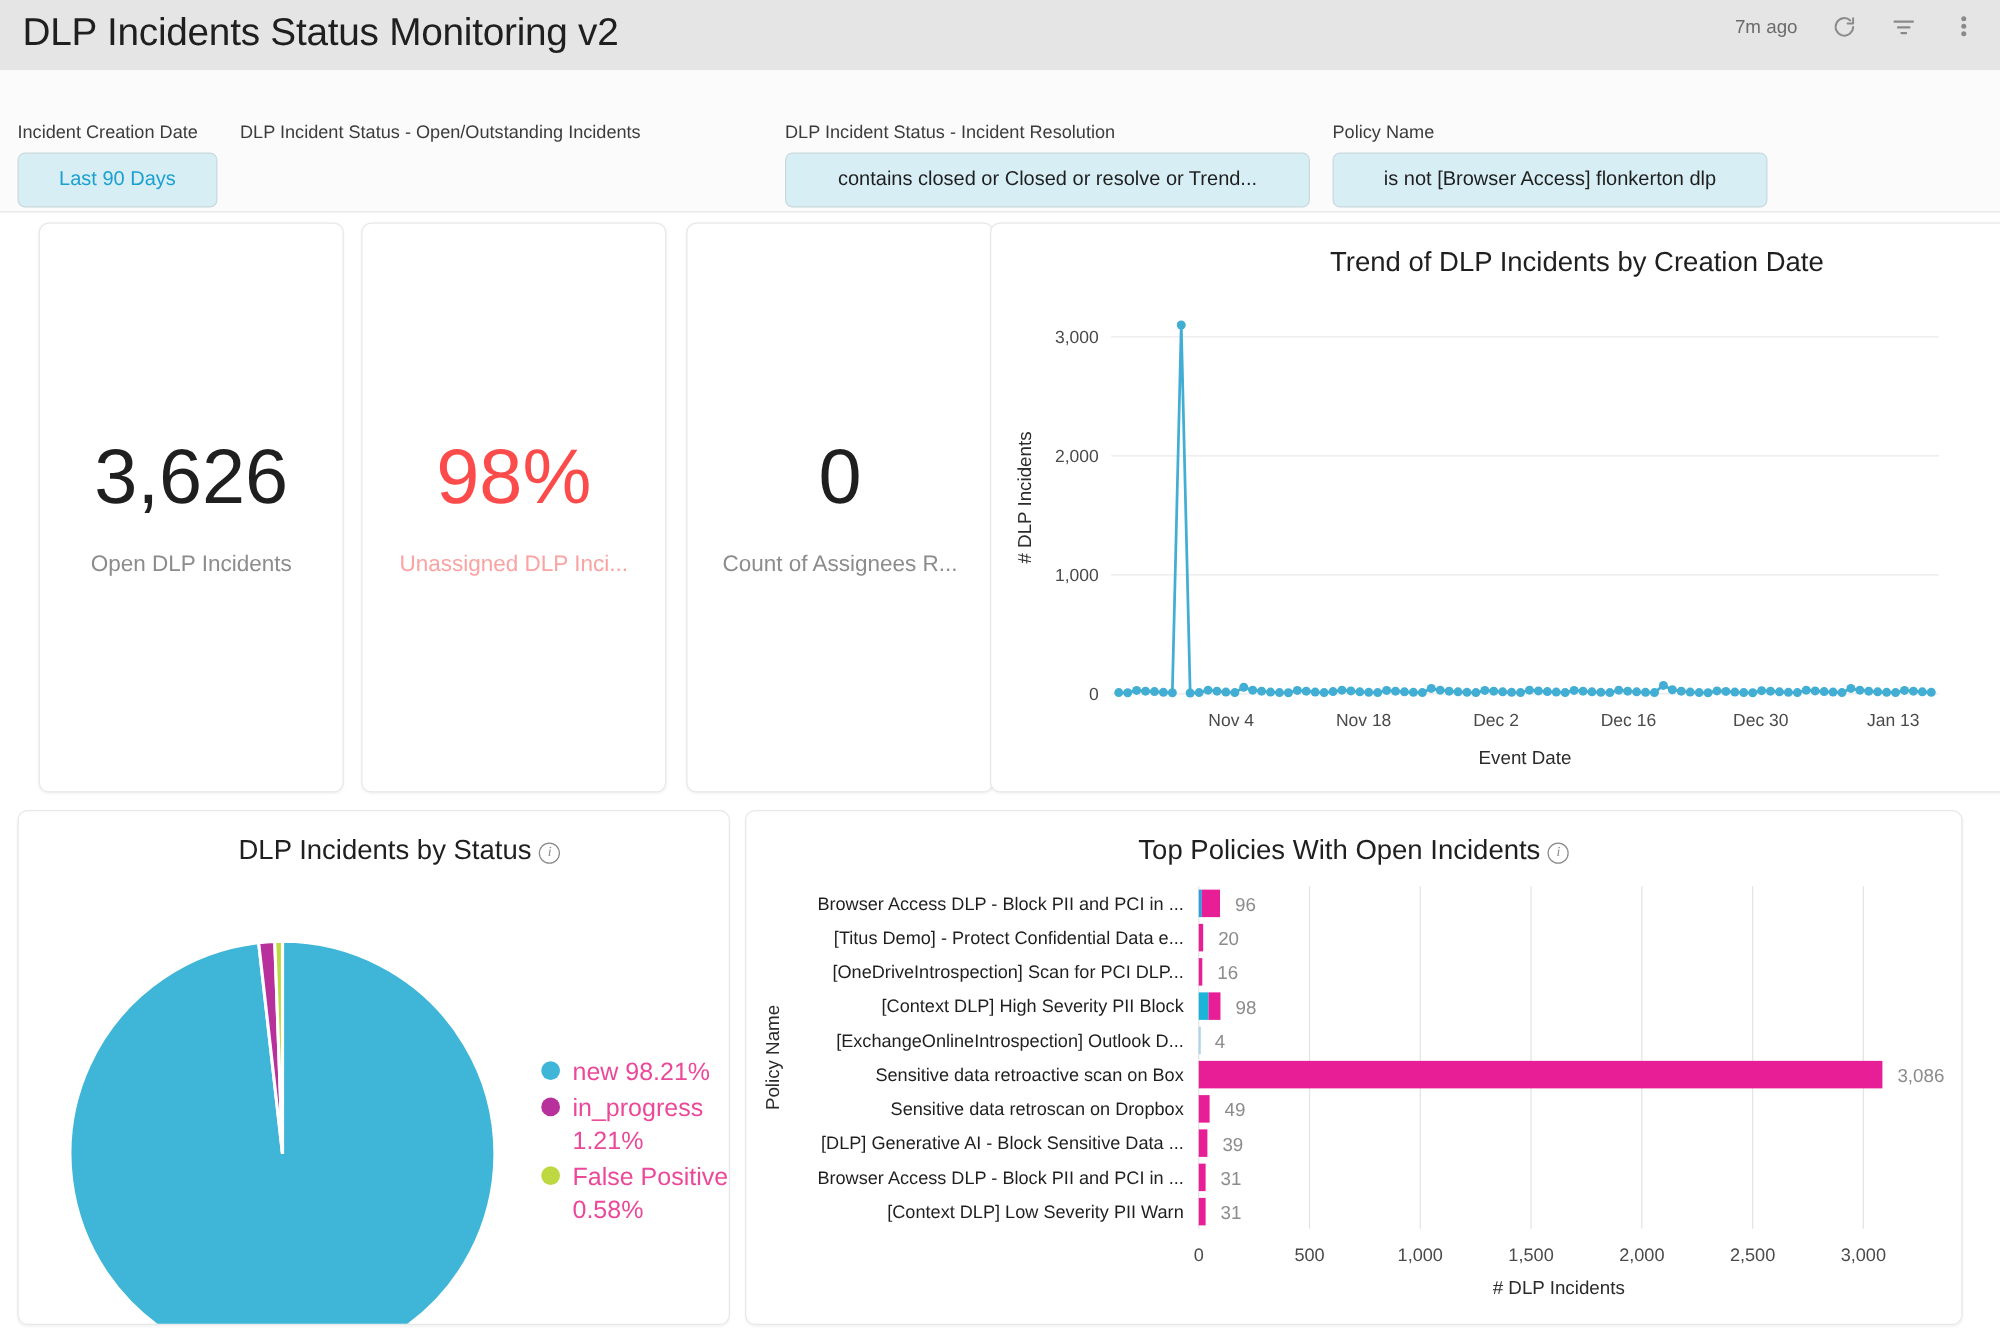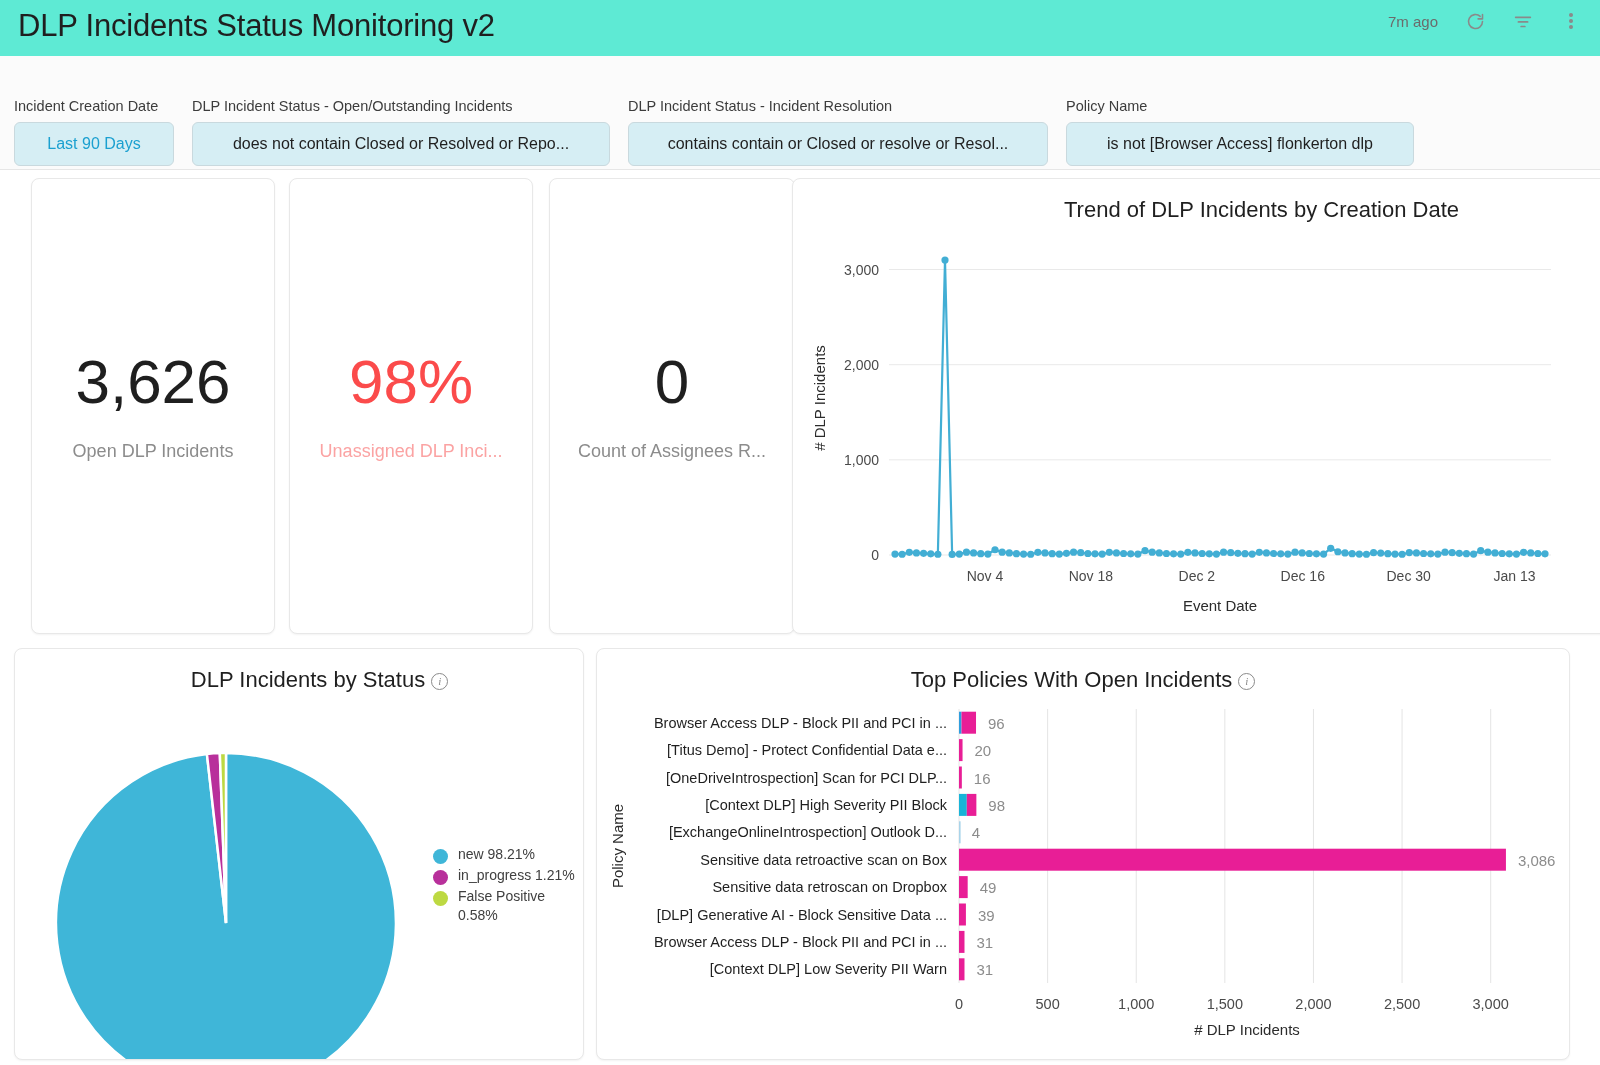--- a/index.html
+++ b/index.html
@@ -7,21 +7,21 @@
     width: 1600px; height: 1065px;
     font-family: "Liberation Sans", sans-serif;
     background: #ffffff;
     overflow: hidden;
     color: #1f1f1f;
   }
 
   
   .header {
     position: absolute; left: 0; top: 0; width: 1600px; height: 56px;
-    background: #5eead4;
+    background: #e5e5e5;
     display: flex; align-items: center;
   }
   .dash-title {
     position: absolute; left: 18px; top: 8px;
     font-size: 31px; font-weight: 400; color: #1f1f1f;
     letter-spacing: -0.2px;
   }
   .header-right {
     position: absolute; right: 18px; top: 10px;
     display: flex; align-items: center; gap: 26px;
@@ -91,21 +91,21 @@
   .trend-plot { position: absolute; left: 0; top: 46px; width: 778px; height: 410px; }
   .axis-txt { font-size: 14px; fill: #4a4a4a; font-family: "Liberation Sans", sans-serif; }
   .axis-title { font-size: 15px; fill: #2b2b2b; font-family: "Liberation Sans", sans-serif; }
 
   
   #pie-card { left: 14px; top: 648px; width: 570px; height: 412px; overflow: hidden; padding-left: 41px; }
   .pie-wrap { position: absolute; left: 0; top: 60px; width: 570px; height: 352px; }
   .legend { position: absolute; left: 418px; top: 196px; width: 150px; }
   .legend-row { display: flex; align-items: flex-start; margin-bottom: 2px; }
   .legend-dot { width: 15px; height: 15px; border-radius: 50%; margin-right: 10px; flex: none; margin-top: 4px; }
-  .legend-txt { font-size: 14px; color: #404040; line-height: 1.33; }
+  .legend-txt { font-size: 20px; color: #ec4899; line-height: 1.33; }
 
   
   #bar-card { left: 596px; top: 648px; width: 974px; height: 412px; overflow: hidden; }
   .bar-plot { position: absolute; left: 0; top: 52px; width: 974px; height: 360px; }
   .bar-cat { font-size: 14.5px; fill: #1f1f1f; font-family: "Liberation Sans", sans-serif; text-anchor: end; }
   .bar-val { font-size: 15px; fill: #8c8c8c; font-family: "Liberation Sans", sans-serif; }
   .tick-txt { font-size: 14.5px; fill: #4a4a4a; font-family: "Liberation Sans", sans-serif; text-anchor: middle; }
   .yaxis-rot { font-size: 15px; fill: #2b2b2b; font-family: "Liberation Sans", sans-serif; }
 </style>
 </head>
@@ -138,25 +138,24 @@
   </div>
 </div>
 
 <div class="filterbar">
   <div class="filter" id="f-date">
     <div class="filter-label">Incident Creation Date</div>
     <div class="filter-pill accent">Last 90 Days</div>
   </div>
   <div class="filter" id="f-open">
     <div class="filter-label">DLP Incident Status - Open/Outstanding Incidents</div>
-    <div class="filter-pill">does not contain Closed or Resolved or Repo...</div>
   </div>
   <div class="filter" id="f-res">
     <div class="filter-label">DLP Incident Status - Incident Resolution</div>
-    <div class="filter-pill">contains contain or Closed or resolve or Resol...</div>
+    <div class="filter-pill">contains closed or Closed or resolve or Trend...</div>
   </div>
   <div class="filter" id="f-pol">
     <div class="filter-label">Policy Name</div>
     <div class="filter-pill">is not [Browser Access] flonkerton dlp</div>
   </div>
 </div>
 
 <div class="card kpi" id="kpi1">
   <div class="kpi-value" id="kpi1v" style="color: rgb(31, 31, 31);">3,626</div>
   <div class="kpi-label" id="kpi1l" style="color: rgb(140, 140, 140);">Open DLP Incidents</div>

